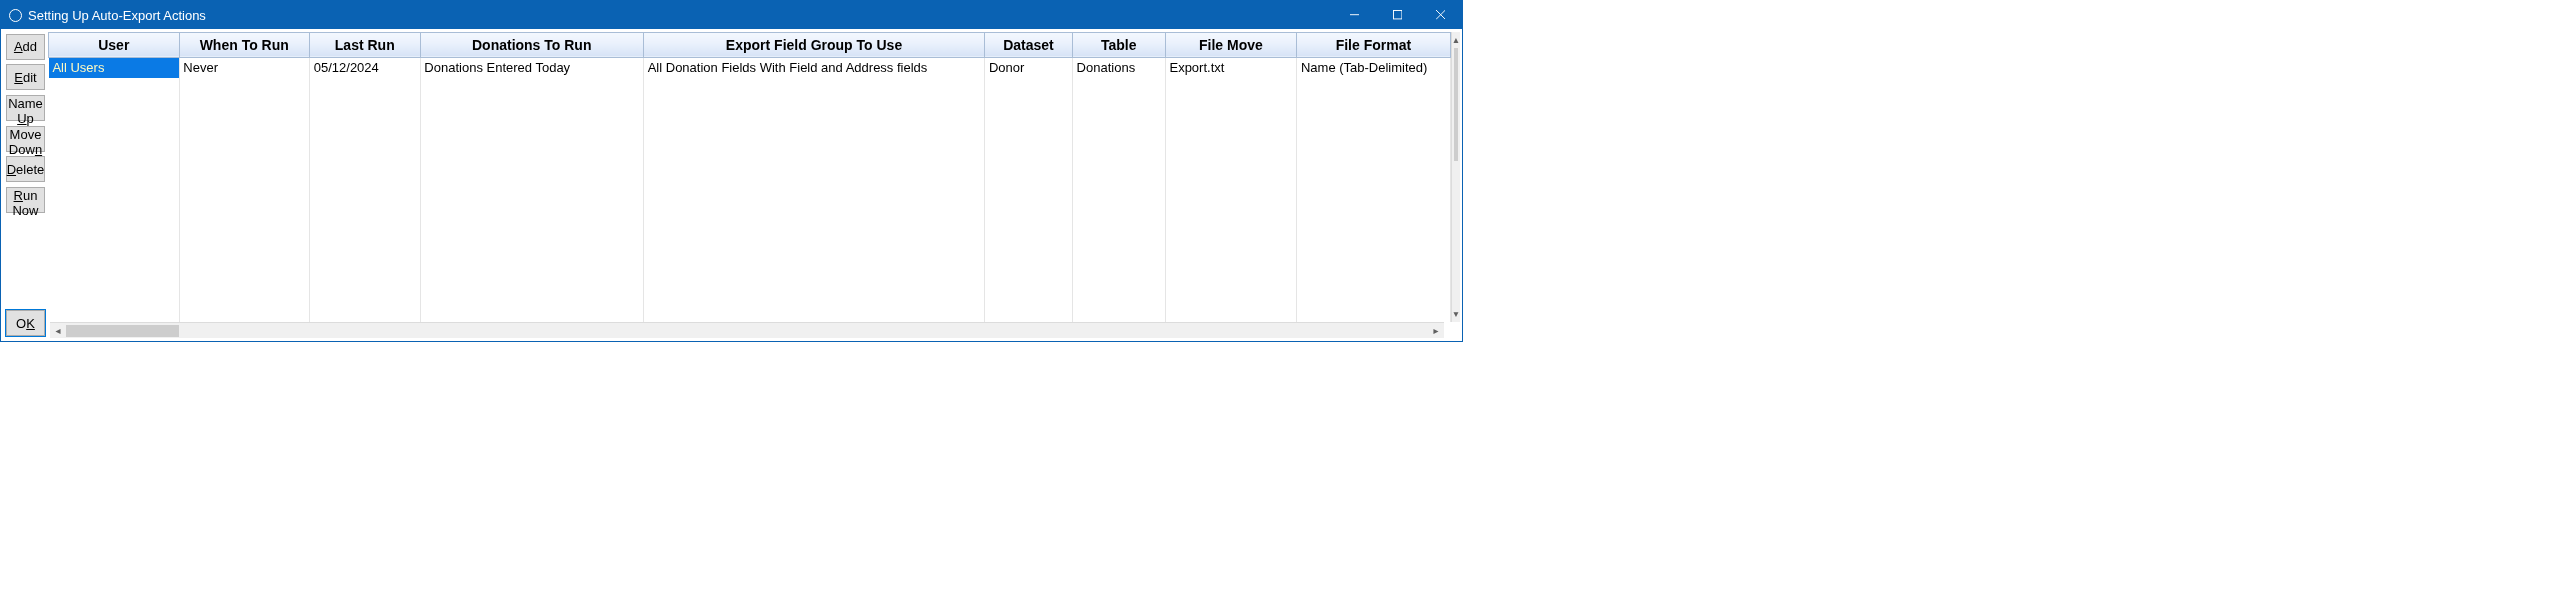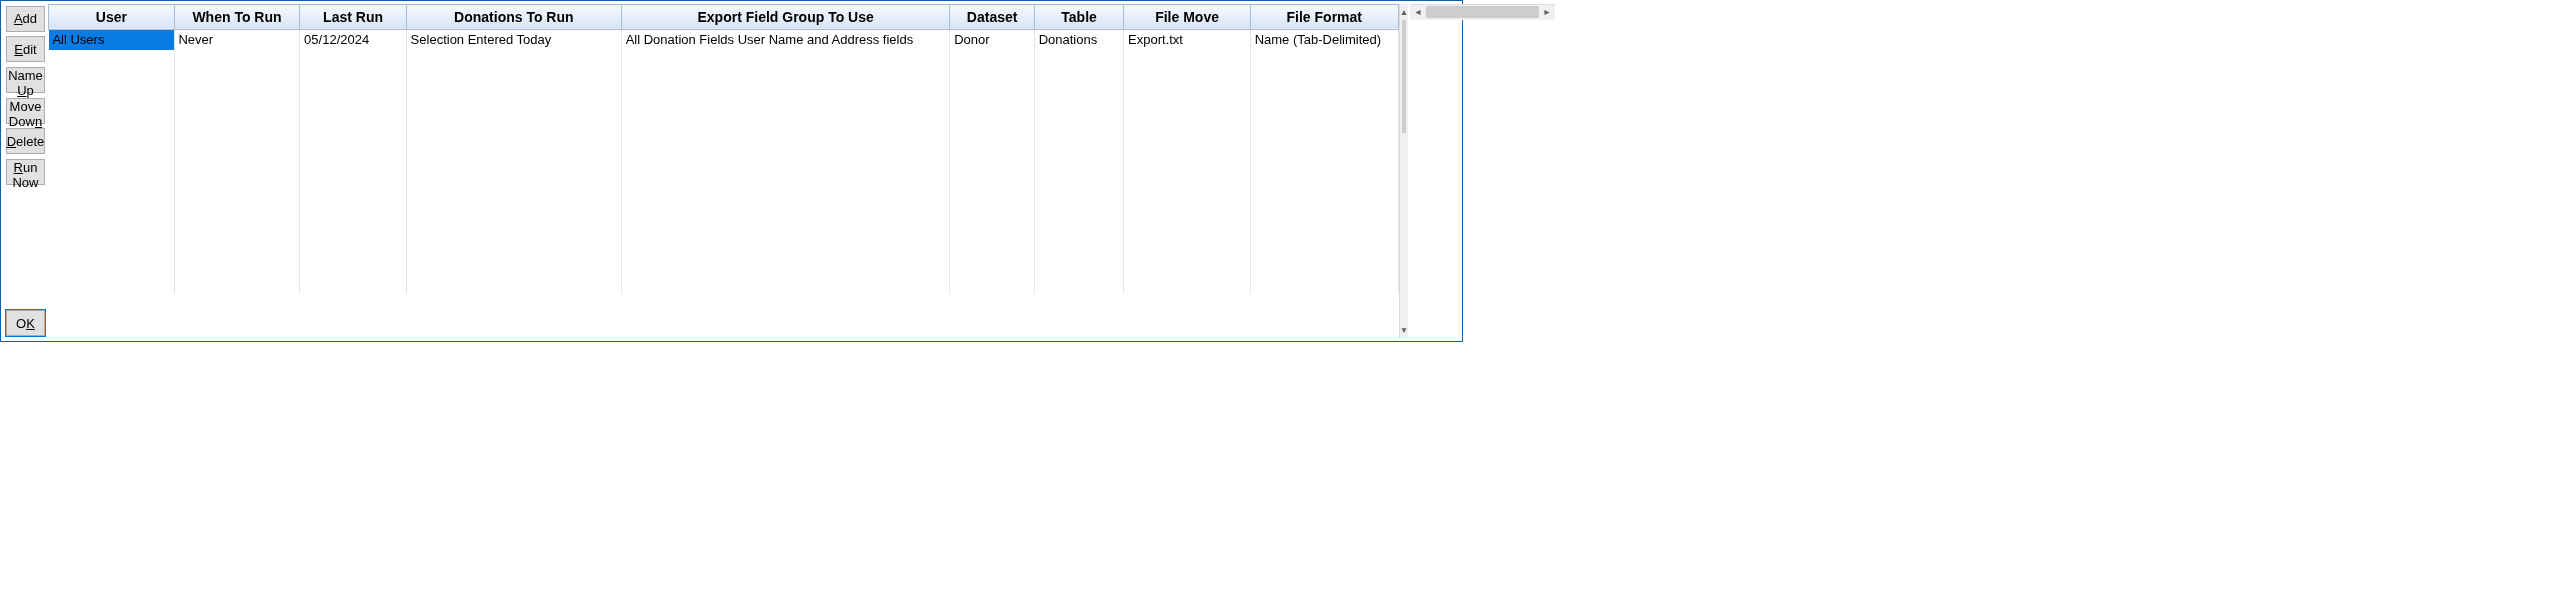--- a/index.html
+++ b/index.html
@@ -87,21 +87,21 @@
   }
   .btn.focused {
     outline: 1.9px solid #0078d7;
     outline-offset: -0.9px;
     background: #e1e1e1;
   }
   .btn span.accel { text-decoration: underline; }
   .grid-wrap {
     flex: 1 1 auto;
     display: flex;
-    flex-direction: row;
+    flex-direction: column;
     min-width: 0;
   }
   .grid-scroll {
     flex: 1 1 auto;
     display: flex;
     border: 0;
     min-height: 0;
   }
   .table-viewport {
     flex: 1 1 auto;
@@ -128,21 +128,21 @@
     border-right: 0.9px solid #e5e5e5;
     border-bottom: 0px solid #e5e5e5;
     font-size: 13px;
     height: 20.7px;
     padding: 0 3.8px;
     white-space: nowrap;
     overflow: hidden;
   }
   tr.selected td.first {
     background: #0a7ae5;
-    color: #000000;
+    color: #fef9c3;
   }
   .vscroll {
     width: 16px;
     background: #f0f0f0;
     display: flex;
     flex-direction: column;
     border-left: 0.9px solid #dcdcdc;
   }
   .vscroll .arrow {
     height: 16px;
@@ -189,20 +189,41 @@
   }
   .fill-rows td {
     border-bottom: none;
   }
 </style>
 </head>
 <body>
 
 <div class="window">
 
+  <div class="titlebar">
+    <span class="app-icon"></span>
+    <span class="title-text">Setting Up Auto-Export Actions</span>
+    <span class="spacer"></span>
+    <div class="title-btn">
+      <svg width="9.4" height="9.4" viewBox="0 0 10 10">
+          <line x1="0" y1="5" x2="10" y2="5" stroke="#fff" stroke-width="1"></line>
+        </svg>
+    </div>
+    <div class="title-btn">
+      <svg width="9.4" height="9.4" viewBox="0 0 10 10">
+          <rect x="0.5" y="0.5" width="9" height="9" fill="none" stroke="#fff" stroke-width="1"></rect>
+        </svg>
+    </div>
+    <div class="title-btn">
+      <svg width="9.4" height="9.4" viewBox="0 0 10 10">
+          <line x1="0" y1="0" x2="10" y2="10" stroke="#fff" stroke-width="1"></line>
+          <line x1="10" y1="0" x2="0" y2="10" stroke="#fff" stroke-width="1"></line>
+        </svg>
+    </div>
+  </div>
 
   <div class="client">
 
     <div class="sidebar">
       <button class="btn"><span></span><span class="accel">A</span><span>dd</span></button>
       <button class="btn"><span></span><span class="accel">E</span><span>dit</span></button>
       <button class="btn"><span>Name </span><span class="accel">U</span><span>p</span></button>
       <button class="btn"><span>Move Dow</span><span class="accel">n</span><span></span></button>
       <button class="btn"><span></span><span class="accel">D</span><span>elete</span></button>
       <button class="btn"><span></span><span class="accel">R</span><span>un Now</span></button>
@@ -236,22 +257,22 @@
                 <th>Table</th>
                 <th>File Move</th>
                 <th>File Format</th>
               </tr>
             </thead>
             <tbody>
               <tr class="selected">
                 <td class="first">All Users</td>
                 <td>Never</td>
                 <td>05/12/2024</td>
-                <td>Selection Entered Today</td>
-                <td>All Donation Fields User Name and Address fields</td>
+                <td>Donations Entered Today</td>
+                <td>All Donation Fields With Field and Address fields</td>
                 <td>Donor</td>
                 <td>Donations</td>
                 <td>Export.txt</td>
                 <td>Name (Tab-Delimited)</td>
               </tr>
               <tr class="fill-rows">
                 <td></td>
                   <td></td>
                   <td></td>
                   <td></td>

